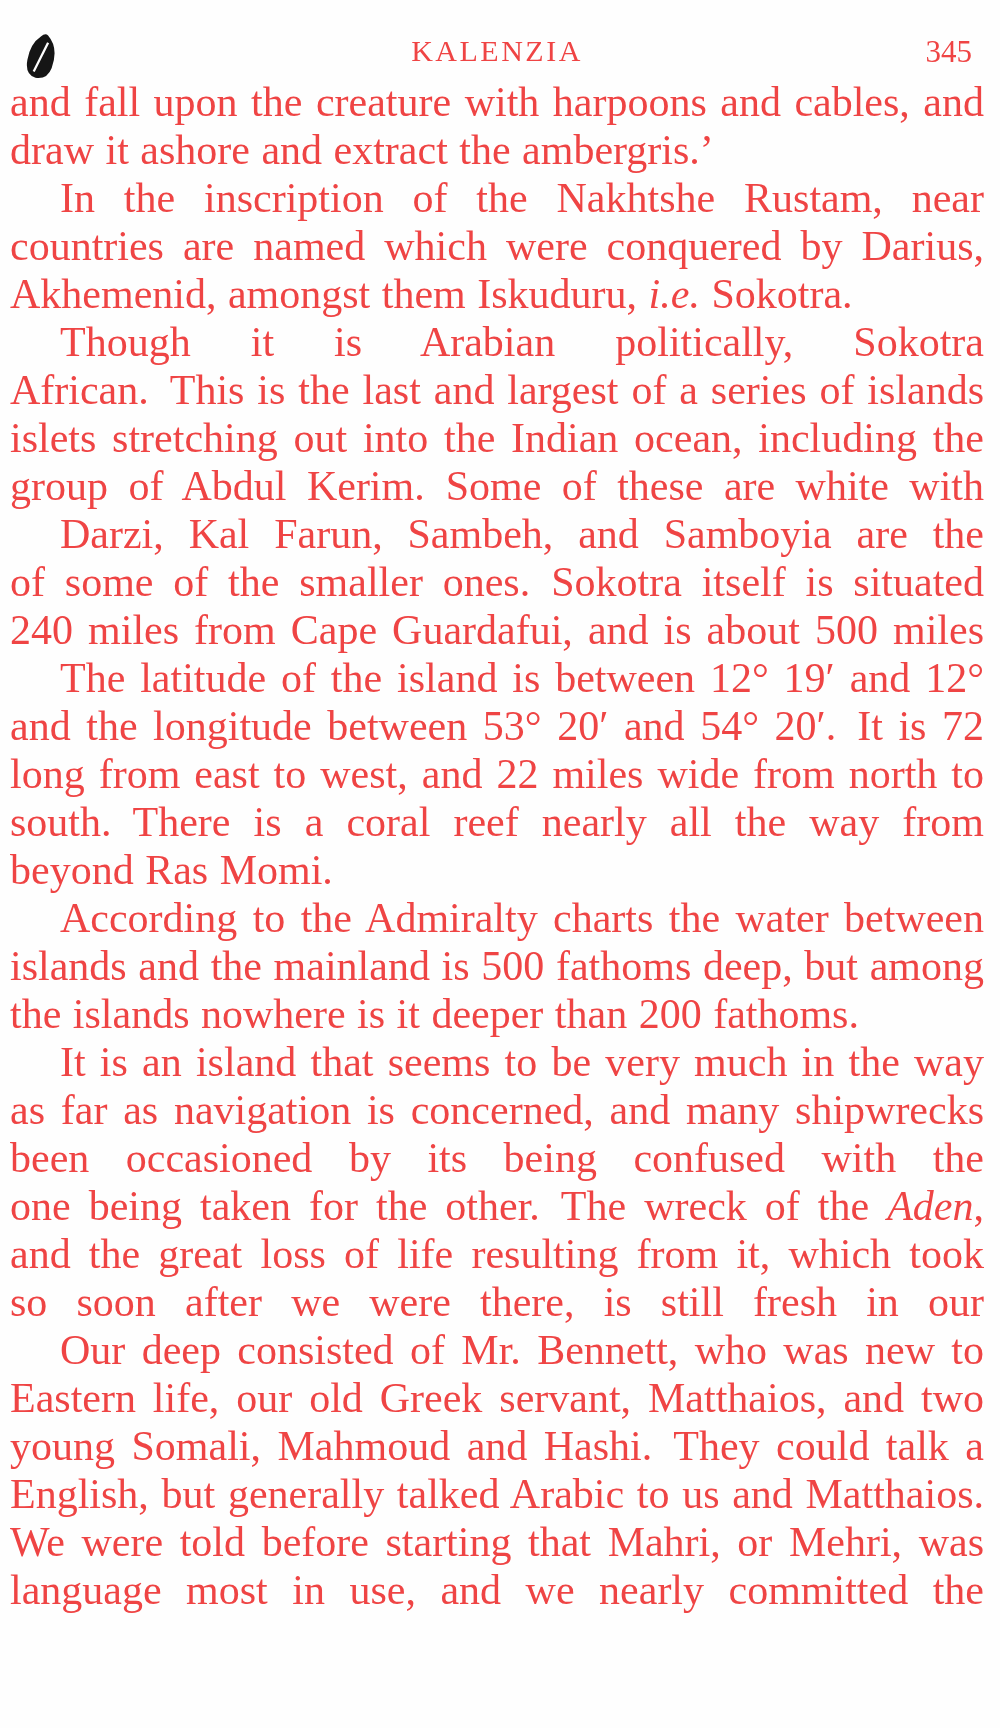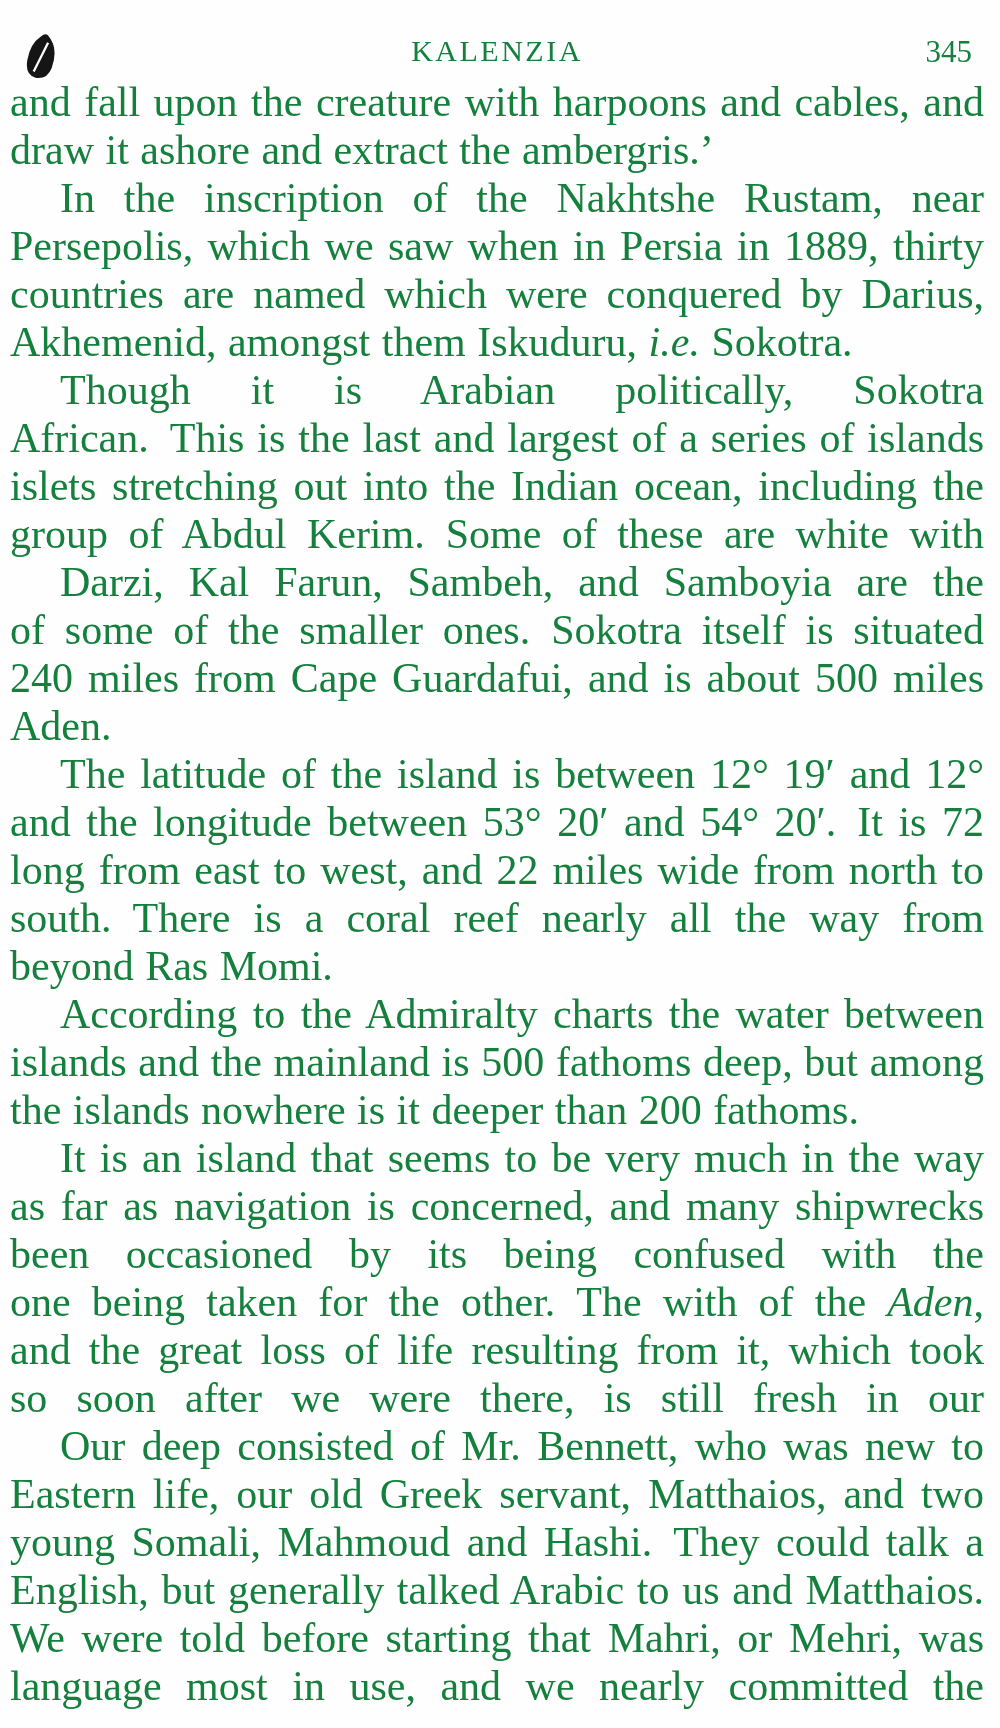--- a/index.html
+++ b/index.html
@@ -6,21 +6,21 @@
     margin: 0;
     padding: 0;
     background: #e8e8e8;
   }
   .page {
     position: relative;
     width: 1000px;
     height: 1728px;
     margin: 0 auto;
     background: #fefefe;
-    color: #15803d;
+    color: #ef4444;
     font-family: "Liberation Serif", "DejaVu Serif", serif;
     box-sizing: border-box;
     padding: 34px 16px 0 10px;
     overflow: hidden;
   }
   .page-header {
     position: relative;
     height: 44px;
   }
   .ink-mark {
@@ -82,53 +82,51 @@
     <div class="running-title">KALENZIA</div>
     <div class="page-number">345</div>
   </div>
   <div class="body-text">
       <div class="para">
         <div class="line"><span>and fall upon the creature with harpoons and cables, and</span></div>
         <div class="line no-just"><span>draw it ashore and extract the ambergris.’</span></div>
       </div>
       <div class="para">
         <div class="line indent"><span>In the inscription of the Nakhtshe Rustam, near</span></div>
-        <div class="line"><span>Persepolis, which we saw when in Persia in 1889, thirty</span></div>
         <div class="line"><span>countries are named which were conquered by Darius, the</span></div>
         <div class="line no-just"><span>Akhemenid, amongst them Iskuduru, </span><em>i.e.</em><span> Sokotra.</span></div>
       </div>
       <div class="para">
         <div class="line indent"><span>Though it is Arabian politically, Sokotra geographically is</span></div>
         <div class="line"><span>African. This is the last and largest of a series of islands and</span></div>
         <div class="line"><span>islets stretching out into the Indian ocean, including the little</span></div>
         <div class="line"><span>group of Abdul Kerim. Some of these are white with guano.</span></div>
       </div>
       <div class="para">
         <div class="line indent"><span>Darzi, Kal Farun, Sambeh, and Samboyia are the names</span></div>
         <div class="line"><span>of some of the smaller ones. Sokotra itself is situated about</span></div>
         <div class="line"><span>240 miles from Cape Guardafui, and is about 500 miles from</span></div>
-        <div class="line no-just"><span>Aden.</span></div>
       </div>
       <div class="para">
         <div class="line indent"><span>The latitude of the island is between 12° 19′ and 12° 42′,</span></div>
         <div class="line"><span>and the longitude between 53° 20′ and 54° 20′. It is 72 miles</span></div>
         <div class="line"><span>long from east to west, and 22 miles wide from north to</span></div>
         <div class="line"><span>south. There is a coral reef nearly all the way from Africa to</span></div>
         <div class="line no-just"><span>beyond Ras Momi.</span></div>
       </div>
       <div class="para">
         <div class="line indent"><span>According to the Admiralty charts the water between the</span></div>
         <div class="line"><span>islands and the mainland is 500 fathoms deep, but among</span></div>
         <div class="line no-just"><span>the islands nowhere is it deeper than 200 fathoms.</span></div>
       </div>
       <div class="para">
         <div class="line indent"><span>It is an island that seems to be very much in the way</span></div>
         <div class="line"><span>as far as navigation is concerned, and many shipwrecks have</span></div>
         <div class="line"><span>been occasioned by its being confused with the mainland,</span></div>
-        <div class="line"><span>one being taken for the other. The with of the </span><em>Aden</em><span>,</span></div>
+        <div class="line"><span>one being taken for the other. The wreck of the </span><em>Aden</em><span>,</span></div>
         <div class="line"><span>and the great loss of life resulting from it, which took place</span></div>
         <div class="line"><span>so soon after we were there, is still fresh in our memories.</span></div>
       </div>
       <div class="para">
         <div class="line indent"><span>Our deep consisted of Mr. Bennett, who was new to</span></div>
         <div class="line"><span>Eastern life, our old Greek servant, Matthaios, and two</span></div>
         <div class="line"><span>young Somali, Mahmoud and Hashi. They could talk a little</span></div>
         <div class="line"><span>English, but generally talked Arabic to us and Matthaios.</span></div>
         <div class="line"><span>We were told before starting that Mahri, or Mehri, was the</span></div>
         <div class="line"><span>language most in use, and we nearly committed the serious</span></div>

